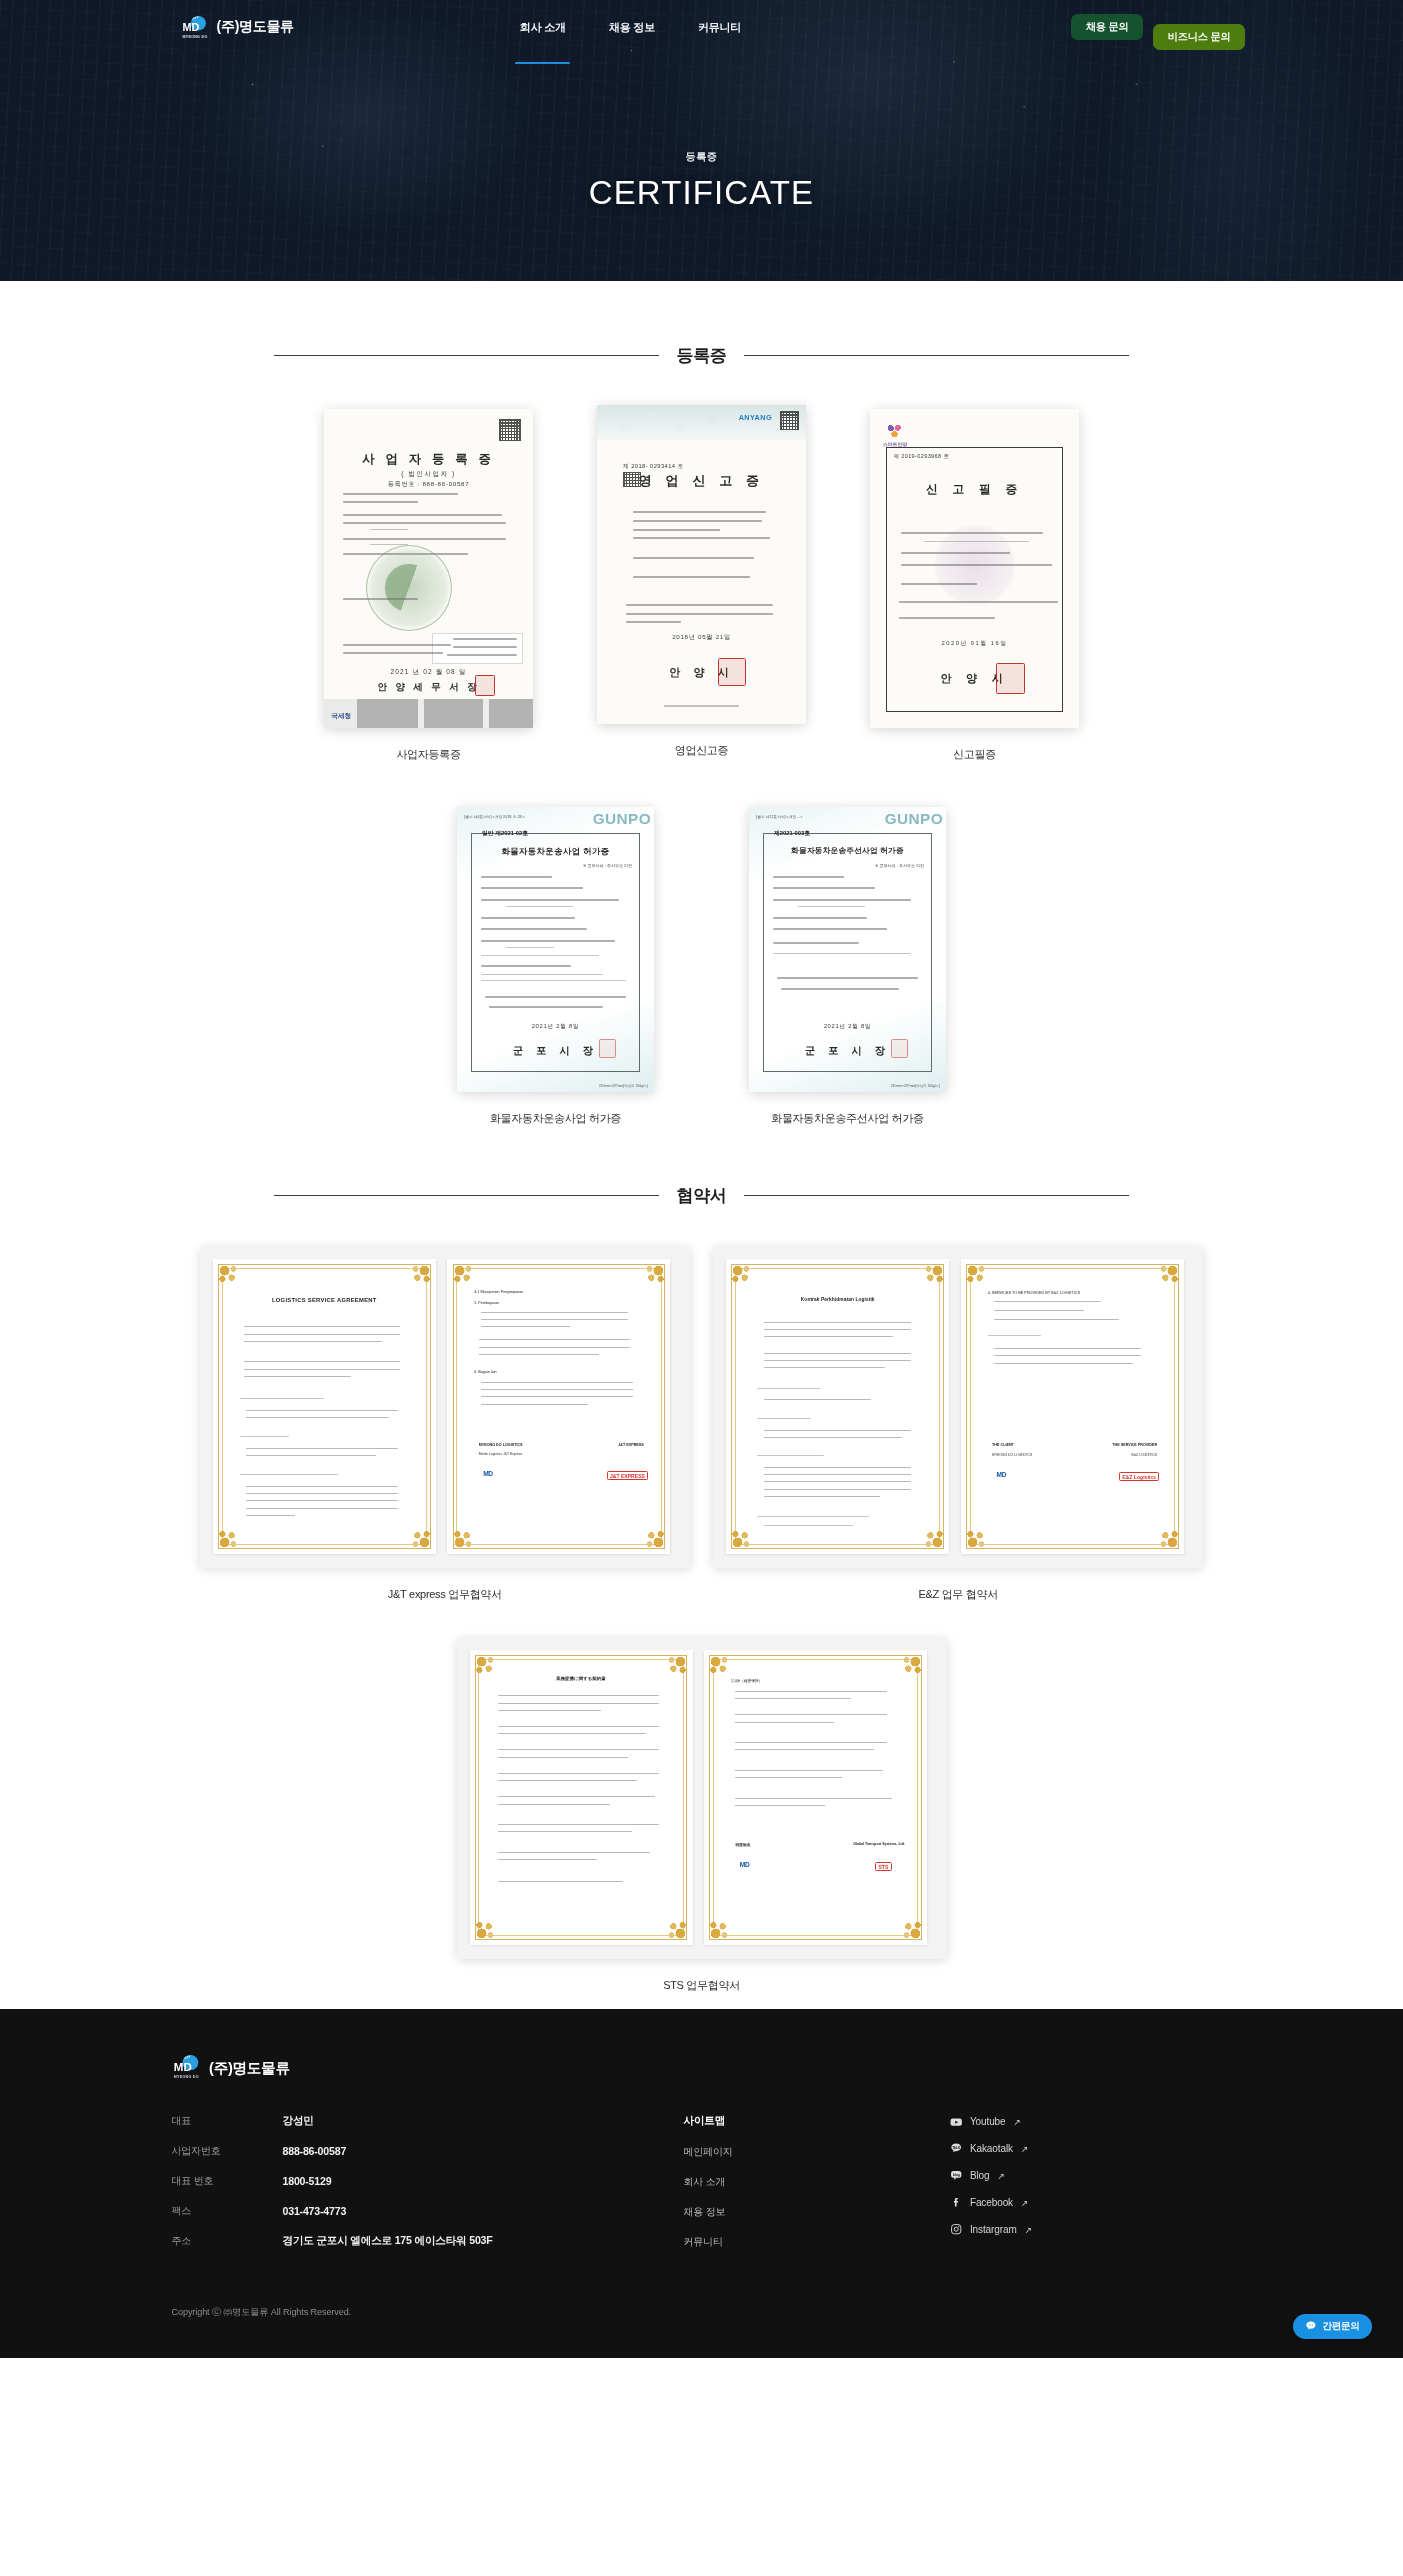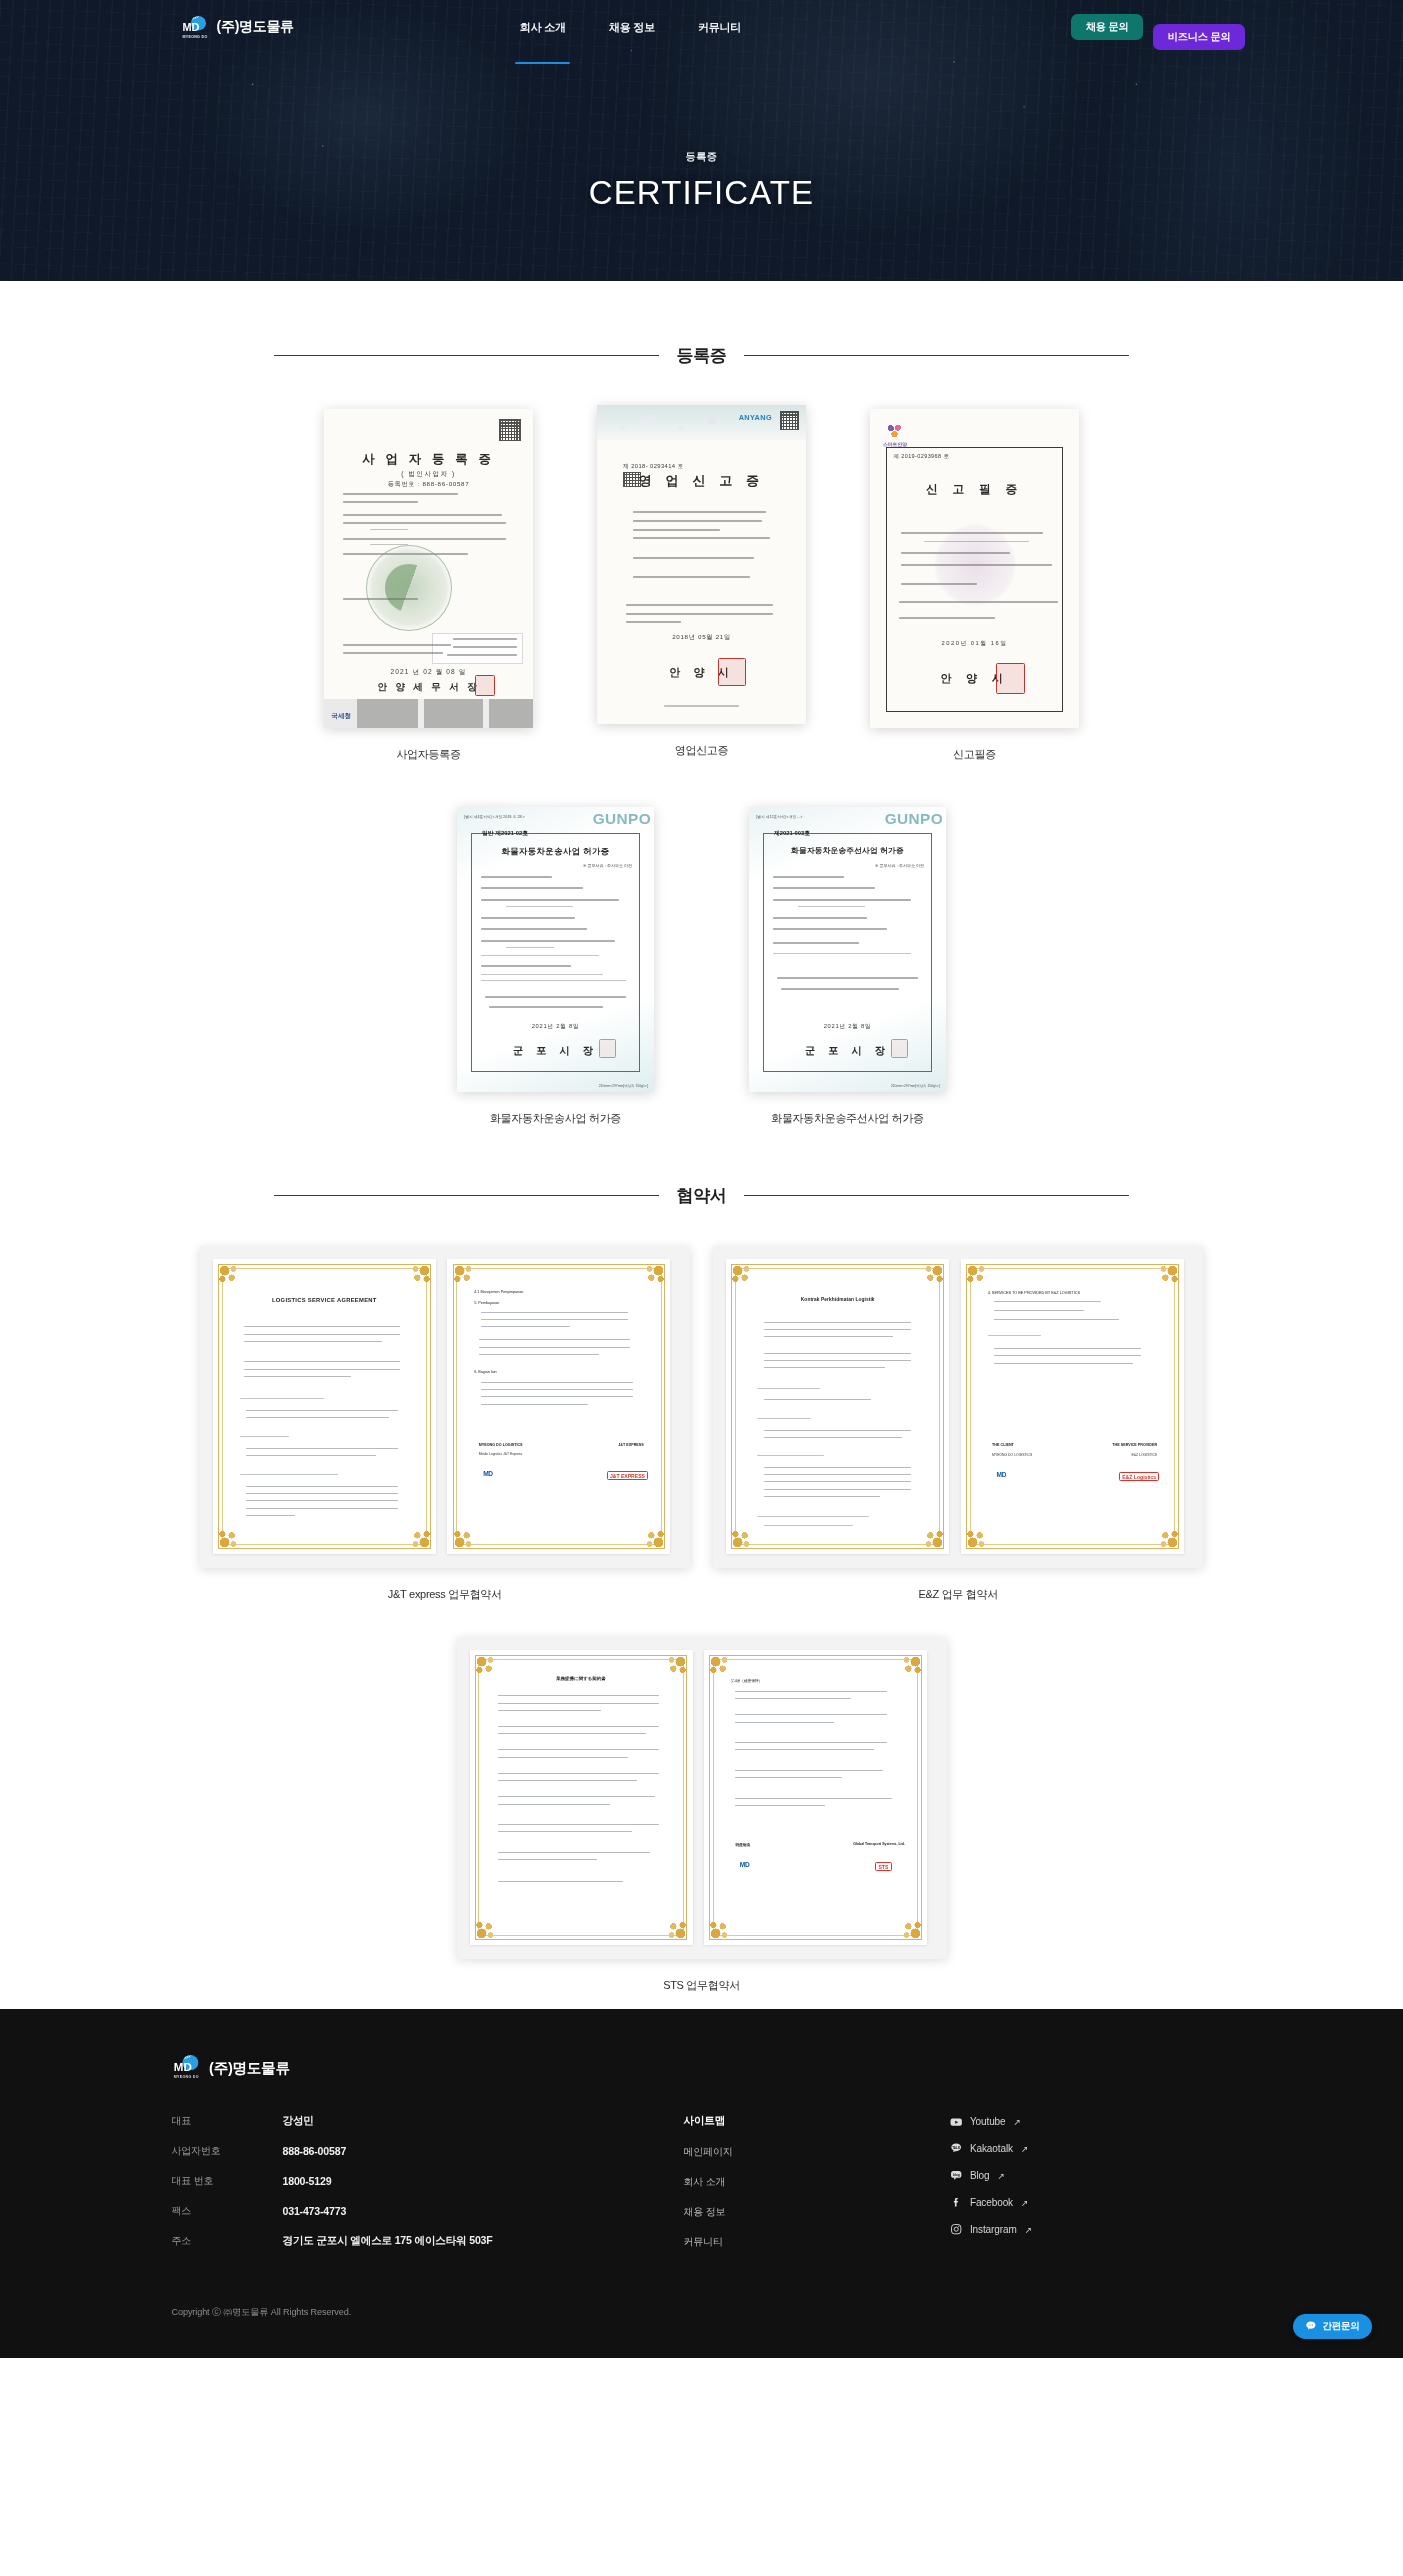--- a/index.html
+++ b/index.html
@@ -67,22 +67,22 @@
     content:""; position:absolute; left:-4.4px; right:-4.4px; bottom:-11px;
     height:2.2px; background:#1a8fe0; border-radius:1.5px;
   }
   .hdr-actions { display:flex; align-items:center; gap:10.2px; margin-left:auto; margin-right:158px; }
   .btn-pill {
     display:inline-flex; align-items:center; justify-content:center;
     height:26px; padding:0 14.6px; border-radius:6.6px;
     font-size:10.2px; font-weight:700; letter-spacing:-0.2px; color:#fff;
     cursor:pointer; white-space:nowrap; border:none;
   }
-  .btn-recruit { background:#0f766e; }
-  .btn-business { background:#6d28d9;margin-top:20px; }
+  .btn-recruit { background:#14532d; }
+  .btn-business { background:#4d7c0f;margin-top:20px; }
 
   .hero-copy {
     position:relative; z-index:4; text-align:center; padding-top:96px;
   }
   .hero-kicker {
     font-size:10.2px; font-weight:600; color:#e8ecf1; letter-spacing:0.4px;
     margin-bottom:10.2px; text-shadow:0 0.7px 3.7px rgba(0,0,0,.55);
   }
   .hero-title {
     font-size:33px; font-weight:400; color:#ffffff; letter-spacing:1.1px;

